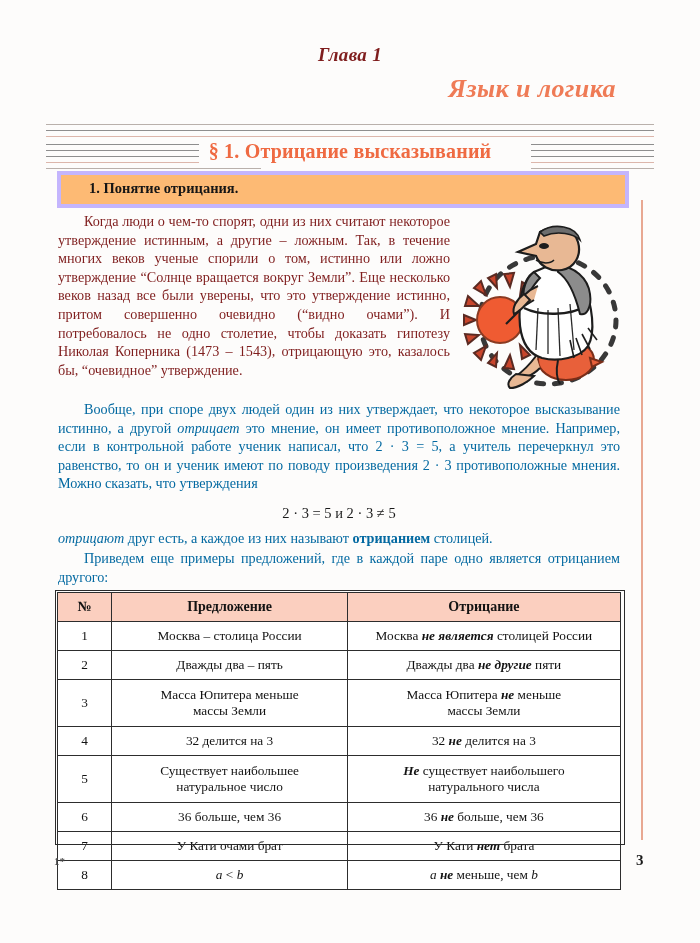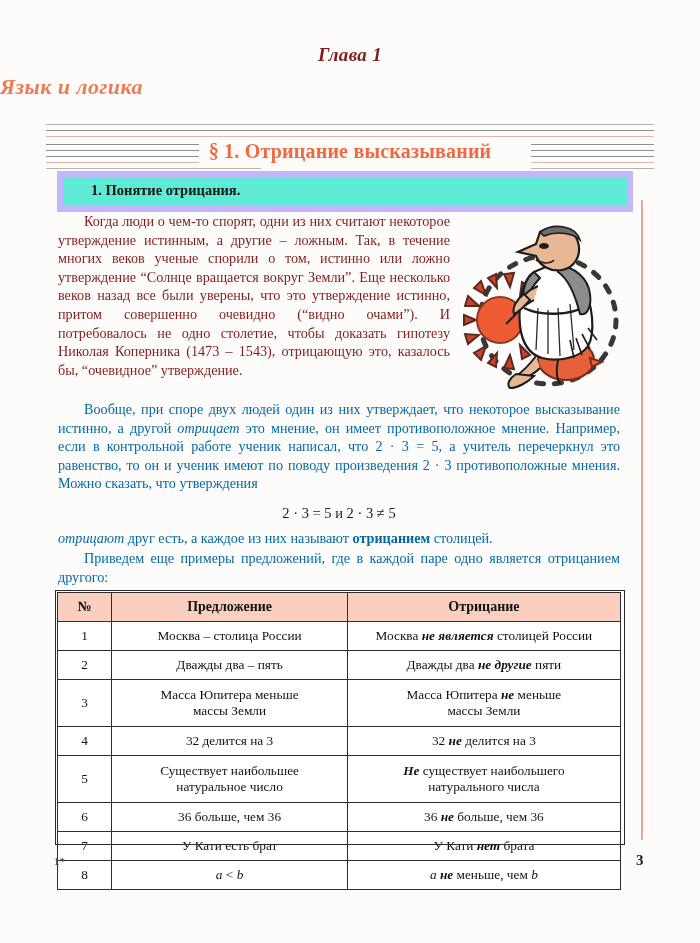--- a/index.html
+++ b/index.html
@@ -33,24 +33,24 @@
     font-weight: bold;
     font-style: italic;
     font-size: 19px;
     letter-spacing: 0.3px;
     color: #7f1d1d;
   }
   .chapter-subtitle {
     position: absolute;
     left: 0; top: 74px;
     width: 616px;
-    text-align: left;
+    text-align: right;
     font-weight: bold;
     font-style: italic;
-    font-size: 22px;
+    font-size: 26px;
     letter-spacing: 0.4px;
     color: #ef7b56;
   }
 
   
   .section-band {
     position: absolute;
     left: 46px; top: 124px;
     width: 608px;
     height: 58px;
@@ -79,22 +79,22 @@
     background: #fdfcfb;
     padding: 0 10px;
   }
 
   
   .subsection-box {
     position: absolute;
     left: 57px; top: 171px;
     width: 564px;
     height: 29px;
-    border: 6px solid #c4b5fd;
-    background: #5eead4;
+    border: 4px solid #c4b5fd;
+    background: #fdba74;
     text-align: right;
   }
   .subsection-label {
     position: absolute;
     left: 28px; top: 5px;
     font-weight: bold;
     font-size: 14.5px;
     color: #151515;
   }
 
@@ -364,21 +364,21 @@
           <td class="c-stmt two-line">Существует наибольшее<br>натуральное число</td>
           <td class="c-neg two-line"><em><strong>Не</strong></em> существует наибольшего<br>натурального числа</td>
         </tr>
         <tr>
           <td class="c-num">6</td>
           <td class="c-stmt">36 больше, чем 36</td>
           <td class="c-neg">36 <em><strong>не</strong></em> больше, чем 36</td>
         </tr>
         <tr>
           <td class="c-num">7</td>
-          <td class="c-stmt">У Кати есть брат</td>
+          <td class="c-stmt">У Кати очами брат</td>
           <td class="c-neg">У Кати <em><strong>нет</strong></em> брата</td>
         </tr>
         <tr>
           <td class="c-num">8</td>
           <td class="c-stmt"><em>a</em> &lt; <em>b</em></td>
           <td class="c-neg"><em>a</em> <em><strong>не</strong></em> меньше, чем <em>b</em></td>
         </tr>
       </tbody>
   </table>
   <div class="outer-frame"></div>

